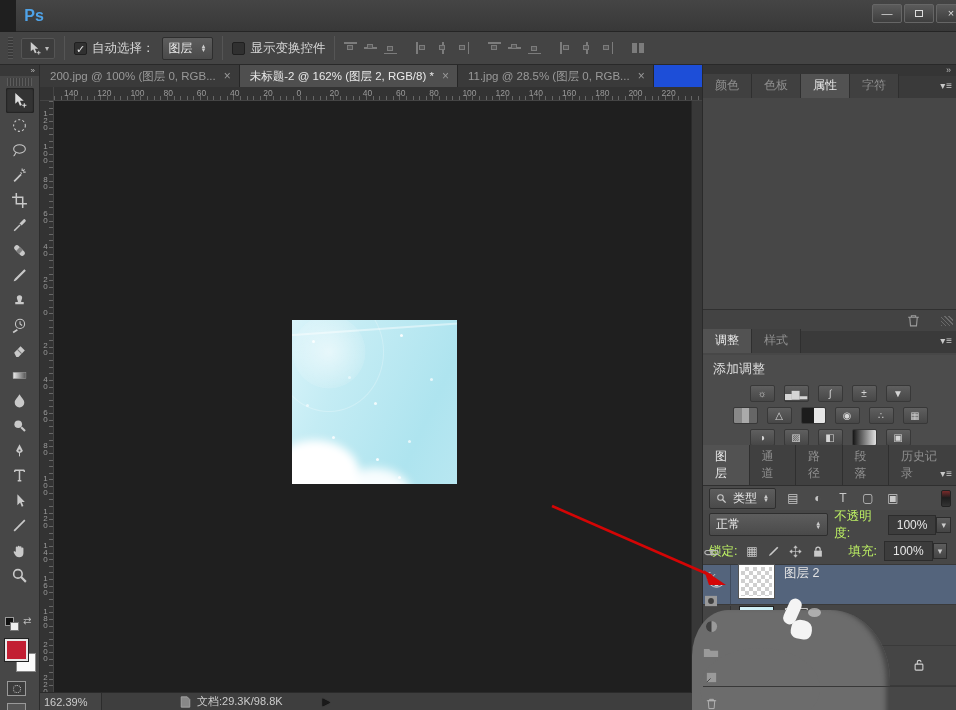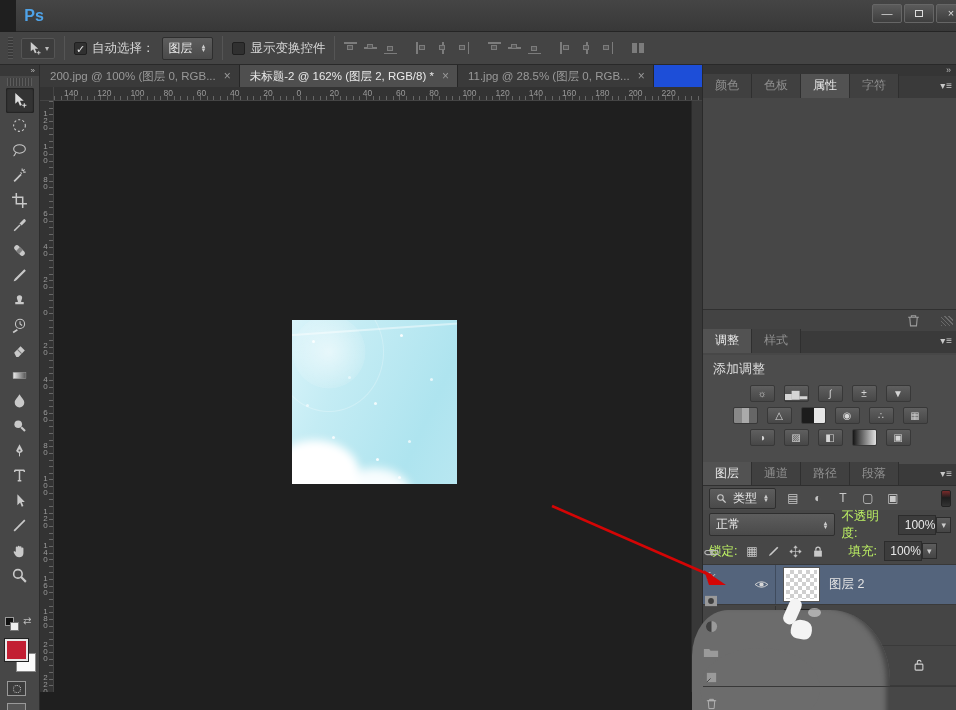--- a/index.html
+++ b/index.html
@@ -96,26 +96,26 @@
   .adj-icon.grad{background:linear-gradient(90deg,#161616,#e2e2e2);}
   .layers-head{top:399px;}
   .filter-row{position:absolute;left:0;top:420px;width:254px;height:25px;background:#4a4a4a;border-top:1px solid #2f2f2f;display:flex;align-items:center;padding:0 6px;gap:9px;}
   .search-select{display:flex;align-items:center;gap:6px;background:linear-gradient(#5d5d5d,#4a4a4a);border:1px solid #2e2e2e;border-radius:2px;padding:1px 6px;color:#e8e8e8;font-size:12px;}
   .f-icon{color:#c9c9c9;font-size:12px;display:flex;align-items:center;justify-content:center;width:16px;height:16px;}
   .f-toggle{margin-left:auto;width:10px;height:17px;background:linear-gradient(#7a2a2a,#1d1d1d 45%,#333);border:1px solid #222;border-radius:2px;}
   .blend-row{position:absolute;left:0;top:446px;width:254px;height:27px;display:flex;align-items:center;padding:0 6px;gap:6px;}
   .blend-select{width:132px;display:flex;justify-content:space-between;align-items:center;background:linear-gradient(#5d5d5d,#4a4a4a);border:1px solid #2e2e2e;border-radius:2px;padding:2px 6px;color:#e8e8e8;}
   .small-label{font-size:12.5px;color:#bef264;}
   .value-box{display:flex;align-items:center;}
-  .value-box b{font-weight:normal;background:#3c3c3c;border:1px solid #2c2c2c;padding:2px 0;color:#e8e8e8;font-size:12px;min-width:38px;text-align:right;}
+  .value-box b{font-weight:normal;background:#3c3c3c;border:1px solid #2c2c2c;padding:2px 8px;color:#e8e8e8;font-size:12px;min-width:38px;text-align:right;}
   .value-box s{text-decoration:none;background:linear-gradient(#5d5d5d,#454545);border:1px solid #2c2c2c;padding:2px 4px;color:#ccc;font-size:9px;}
   .lock-row{position:absolute;left:0;top:473px;width:254px;height:27px;display:flex;align-items:center;padding:0 6px;gap:7px;border-bottom:1px solid #383838;}
   .lk{width:15px;height:15px;display:flex;align-items:center;justify-content:center;}
   .layer-list{position:absolute;left:0;top:500px;width:254px;height:121px;background:#454545;}
-  .layer-row{position:absolute;left:0;width:254px;height:40px;border-bottom:1px solid #3a3a3a;display:flex;align-items:center;padding-left:45px;}
+  .layer-row{position:absolute;left:0;width:254px;height:40px;border-bottom:1px solid #3a3a3a;display:flex;}
   .layer-row.selected{background:#54647c;}
   .eye-cell{width:28px;text-align:center;border-right:1px solid rgba(0,0,0,.25);align-self:stretch;display:flex;align-items:center;justify-content:center;}
   .thumb{width:35px;height:33px;margin:0 10px 0 8px;border:1px solid #222;}
   .thumb.checker{background:#fff;border:2px solid #fff;outline:1px solid #555;background-image:linear-gradient(45deg,#cfcfcf 25%,transparent 25%,transparent 75%,#cfcfcf 75%),linear-gradient(45deg,#cfcfcf 25%,transparent 25%,transparent 75%,#cfcfcf 75%);background-size:8px 8px;background-position:0 0,4px 4px;}
   .thumb.sky{background:linear-gradient(160deg,#d6f2f8,#a9e2ee);position:relative;overflow:hidden;}
   .thumb.sky i{position:absolute;left:-6px;bottom:-8px;width:26px;height:18px;background:#fff;border-radius:50%;filter:blur(1.5px);}
   .layer-name{font-size:12.5px;color:#e4e4e4;}
   .row3-lock{position:absolute;right:32px;top:11px;}
   .layers-foot{position:absolute;left:0;bottom:0;width:254px;height:24px;border-top:1px solid #383838;display:flex;justify-content:flex-end;gap:13px;padding:6px 18px 0 0;z-index:6;flex-direction:column;}
   .lf-icon{width:16px;height:14px;display:flex;align-items:center;justify-content:center;color:#b9b9b9;font-size:11px;font-style:italic;}
@@ -420,20 +420,32 @@
     <div class="canvas-doc">
       <div class="flare"></div>
       <div class="streak"></div>
       <div class="dots"></div>
       <div class="cloud1"></div>
       <div class="cloud2"></div>
     </div>
 
     <div class="vscroll"></div>
 
+    <div class="statusbar">
+      <div class="zoom-field">
+          <span>162.39%</span>
+        </div>
+      <div class="doc-info">
+        <svg width="11" height="12" viewBox="0 0 12 14">
+            <path d="M1 1h7l3 3v9H1z" fill="#888" stroke="#aaa"></path>
+          </svg>
+        <span>文档:29.3K/98.8K</span>
+      </div>
+      <span class="status-play">▶</span>
+    </div>
   </div>
 
   <div class="abs panels">
     <div class="collapse-bar">»</div>
 
     <div class="ptabs" style="top:11px;">
       <span class="ptab">颜色</span>
       <span class="ptab">色板</span>
       <span class="ptab active">属性</span>
       <span class="ptab">字符</span>
@@ -475,20 +487,21 @@
           <div class="adj-icon grad"></div>
           <div class="adj-icon">▣</div>
         </div>
     </div>
 
     <div class="ptabs layers-head">
       <span class="ptab active">图层</span>
       <span class="ptab">通道</span>
       <span class="ptab">路径</span>
       <span class="ptab">段落</span>
+      <span class="ptab">历史记录</span>
       <span class="pmenu">▾≡</span>
     </div>
 
     <div class="filter-row">
       <div class="search-select">
         <svg width="11" height="11" viewBox="0 0 16 16">
             <circle cx="6.5" cy="6.5" r="4" fill="none" stroke="#ccc" stroke-width="1.5"></circle>
             <path d="M9.5 9.5L14 14" stroke="#ccc" stroke-width="2"></path>
           </svg>
         <span>类型</span>

